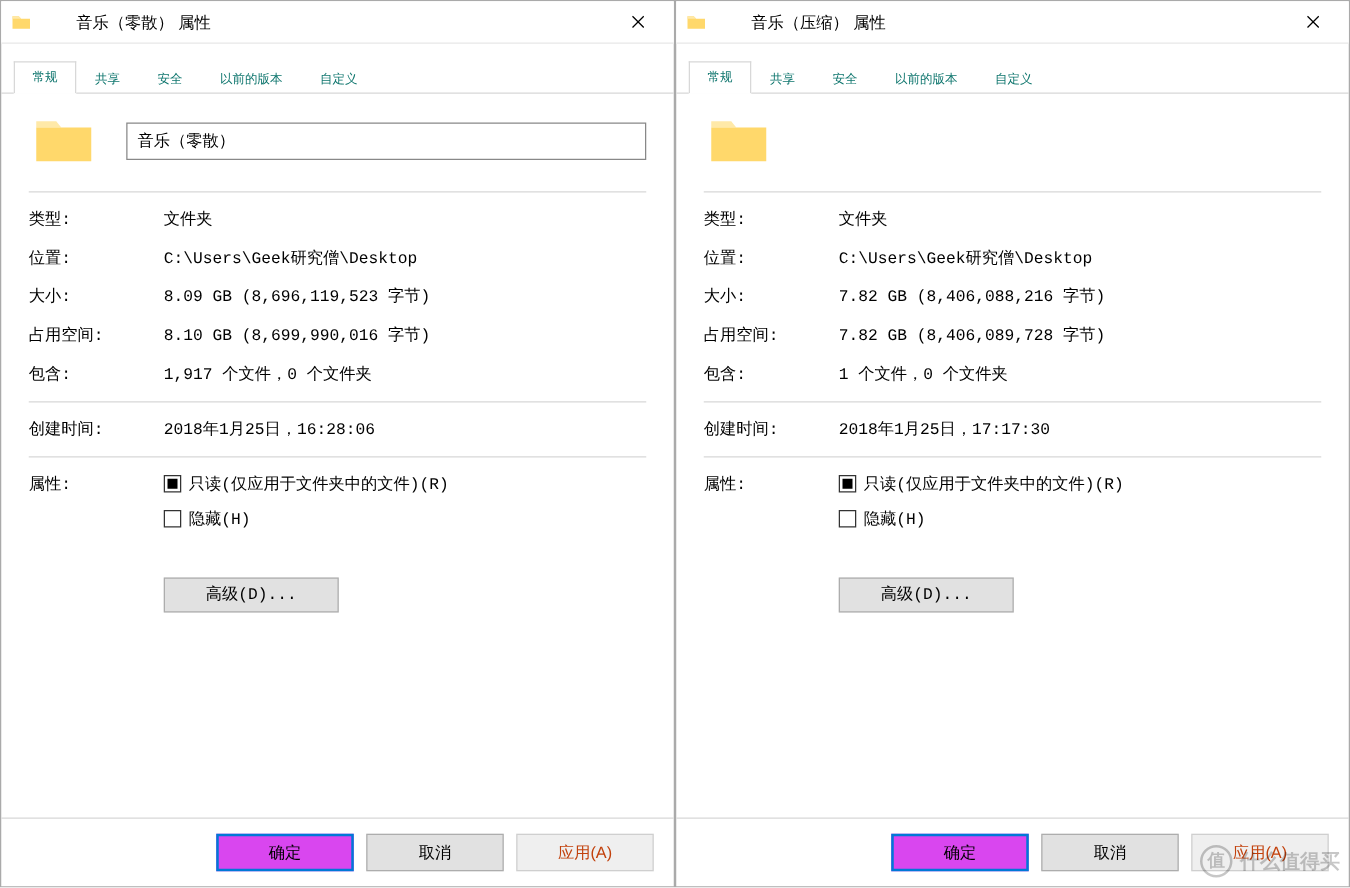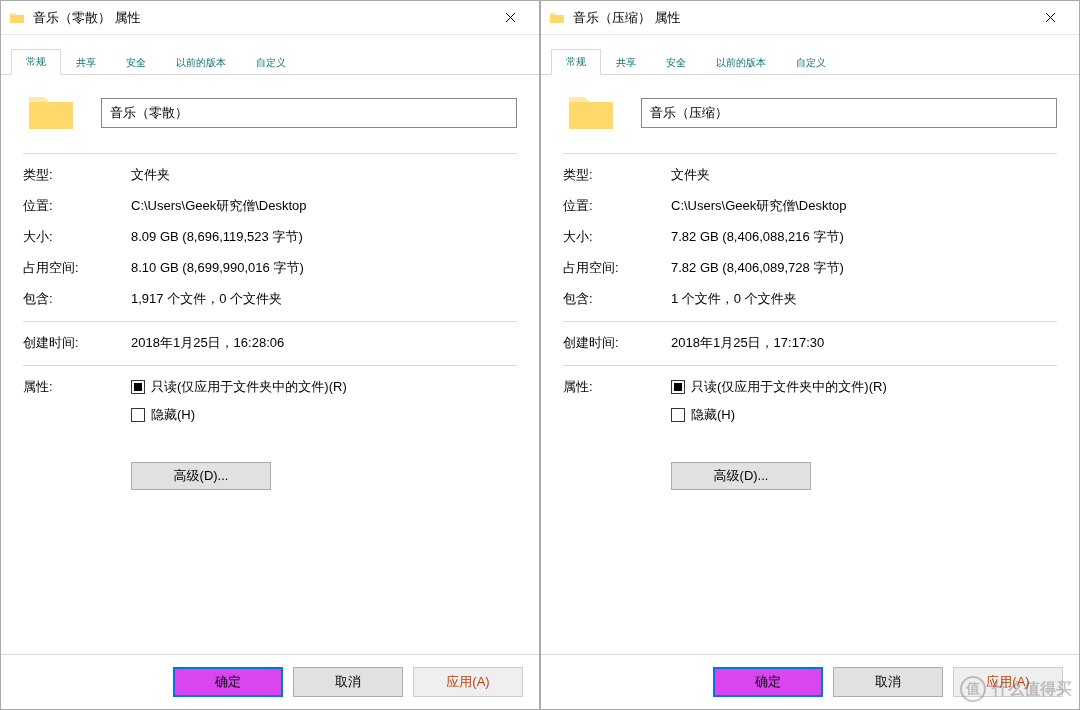--- a/index.html
+++ b/index.html
@@ -23,20 +23,21 @@
     display: flex;
     flex-direction: column;
   }
   .titlebar {
     height: 34px;
     display: flex;
     align-items: center;
     padding: 0 8px;
     background: #fff;
     border-bottom: 1px solid #e8e8e8;
+    gap: 28px;
   }
   .titlebar .folder-ico { margin-right: 8px; }
   .folder-ico svg { display: block; }
   .titlebar .title-text { flex: 1; font-size: 13px; }
   .close-btn {
     width: 42px; height: 28px;
     display: flex; align-items: center; justify-content: center;
     font-size: 15px; color: #333;
     cursor: pointer;
   }
@@ -91,20 +92,21 @@
     border: none;
     border-top: 1px solid #d8d8d8;
     margin: 8px 0 12px 0;
   }
 
   .prop-row {
     display: flex;
     align-items: flex-start;
     margin: 9px 0;
     min-height: 22px;
+    font-family: Liberation Mono, monospace;
   }
   .prop-label {
     width: 108px;
     flex-shrink: 0;
   }
   .prop-value { flex: 1; }
 
   .attr-block { display: flex; flex-direction: column; }
   .attr-left { flex: 1; }
   .chk-row {
@@ -306,21 +308,20 @@
 
     <div class="content">
 
       <div class="name-row">
         <span class="big-folder-ico">
           <svg width="48" height="40" viewBox="0 0 48 40">
               <path fill="#ffe9a8" d="M2 4h16l4 5H2z"></path>
               <path fill="#ffd86b" d="M2 9h44v27H2z"></path>
             </svg>
         </span>
-        <input class="name-input" value="音乐（压缩）" style="">
       </div>
 
       <hr class="sep">
 
       <div class="prop-row">
           <div class="prop-label">类型:</div>
           <div class="prop-value">文件夹</div>
         </div>
       <div class="prop-row">
           <div class="prop-label">位置:</div>

